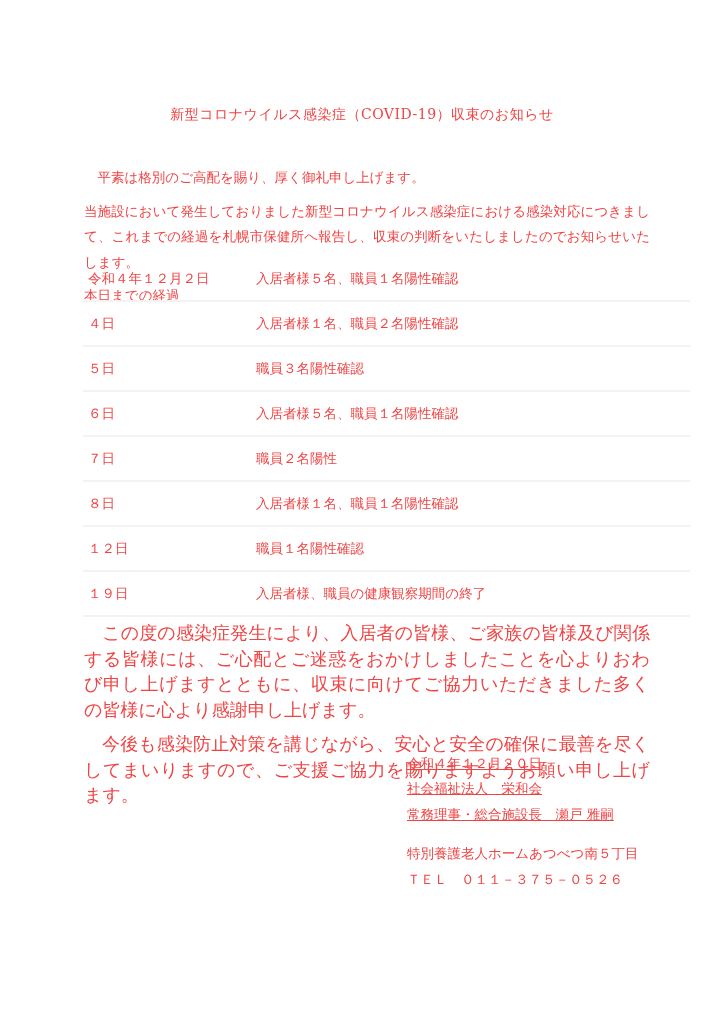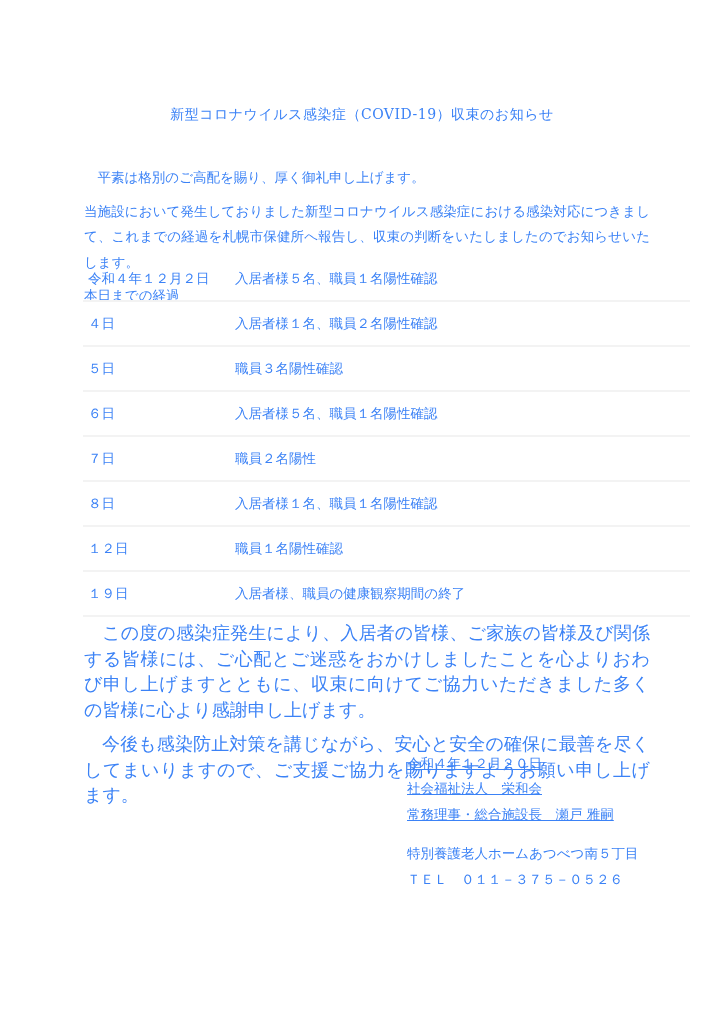--- a/index.html
+++ b/index.html
@@ -7,21 +7,21 @@
     padding: 0;
     background: #ffffff;
   }
   .page {
     position: relative;
     width: 724px;
     height: 1024px;
     background: #ffffff;
     overflow: hidden;
     font-family: "DejaVu Serif", "Liberation Serif", serif;
-    color: #3b82f6;
+    color: #ef4444;
   }
   .doc-title {
     position: absolute;
     top: 106px;
     left: 0;
     width: 100%;
     text-align: center;
     font-size: 14px;
     letter-spacing: 0.5px;
     font-weight: normal;
@@ -42,20 +42,21 @@
     top: 257px;
     left: 83px;
     width: 607px;
     font-size: 13.5px;
   }
   .trow {
     display: flex;
     align-items: center;
     height: 43px;
     border-bottom: 2px solid #f3f3f3;
+    gap: 21px;
   }
   .tdate {
     width: 152px;
     padding-left: 5px;
     box-sizing: border-box;
     flex-shrink: 0;
   }
   .tevent { flex: 1; }
   .closing {
     position: absolute;

